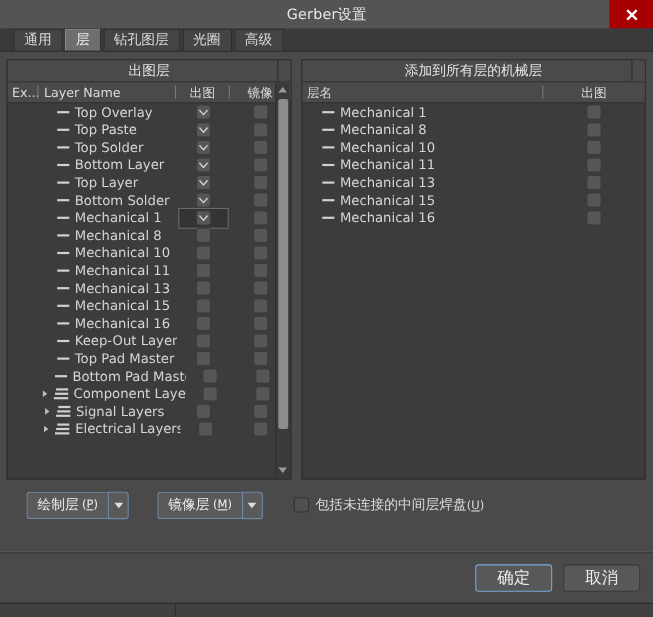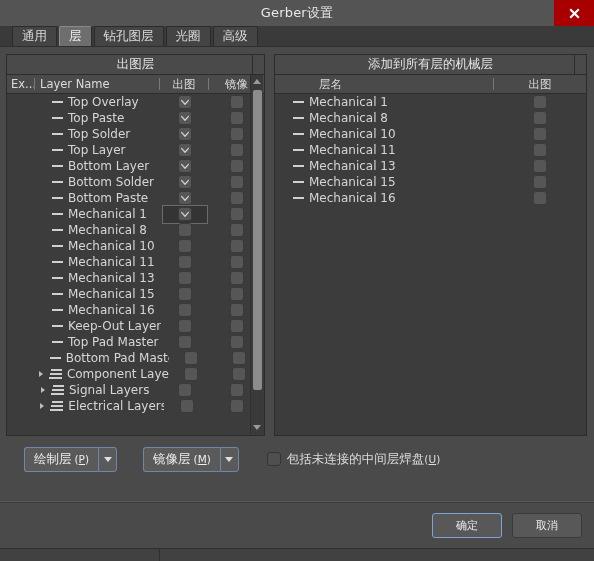--- a/index.html
+++ b/index.html
@@ -108,21 +108,21 @@
   }
   .ch { display:flex; align-items:center; height:100%; }
   .ch-sep { width:1px; height:12px; background:#777; }
 
   
   .L-ex   { width: 27px; padding-left: 4px; }
   .L-name { flex: 1 1 auto; padding-left: 5px; }
   .L-plot { width: 48px; justify-content: center; }
   .L-mir  { width: 55px; justify-content: center; }
   
-  .R-name { flex: 1 1 auto; padding-left: 4px; margin-left: 40px; }
+  .R-name { flex: 1 1 auto; padding-left: 4px; }
   .R-plot { width: 92px; justify-content: center; }
 
   .rows {
     flex: 1 1 auto; overflow: hidden;
     position: relative;
   }
   .row {
     height: 16px;
     display: flex; align-items: center;
     color: #d6d6d6; font-size: 12px;
@@ -238,21 +238,21 @@
   .footer {
     height: 46px; flex: 0 0 46px;
     background: #4a4a4a;
     display: flex; align-items: center; justify-content: flex-end;
     padding-right: 12px; gap: 10px;
     border-top: 1px solid #3a3a3a;
   }
   .btn {
     width: 70px; height: 25px;
     background: #585858;
-    color: #ececec; font-size: 11px;
+    color: #ececec; font-size: 15px;
     display: flex; align-items: center; justify-content: center;
     border: 1px solid #3a3a3a;
     border-radius: 3px;
     cursor: pointer;
   }
   .btn.primary { border: 1px solid #7aa6d6; }
   .statusbar {
     height: 13px; flex: 0 0 13px;
     background: #414141;
     border-top: 1px solid #2e2e2e;
@@ -361,72 +361,55 @@
                 </div>
               </div>
               <div class="cell-mir">
                 <div class="cb"></div>
               </div>
             </div>
             <div class="row indent">
               <div class="cell-ex"></div>
               <div class="cell-name">
                 <span class="dash"></span>
-                <span>Top Layer</span>
+                <span>Bottom Layer</span>
               </div>
               <div class="cell-plot">
                 <div class="cb">
                   <svg width="10" height="10" viewBox="0 0 10 10">
                     <path d="M1.6 3.4 L5 7.2 L8.4 3.4" stroke="#cfcfcf" stroke-width="1.3" fill="none" stroke-linecap="round" stroke-linejoin="round"></path>
                   </svg>
                 </div>
               </div>
               <div class="cell-mir">
                 <div class="cb"></div>
               </div>
             </div>
             <div class="row indent">
               <div class="cell-ex"></div>
               <div class="cell-name">
                 <span class="dash"></span>
-                <span>Bottom Layer</span>
+                <span>Top Layer</span>
               </div>
               <div class="cell-plot">
                 <div class="cb">
                   <svg width="10" height="10" viewBox="0 0 10 10">
                     <path d="M1.6 3.4 L5 7.2 L8.4 3.4" stroke="#cfcfcf" stroke-width="1.3" fill="none" stroke-linecap="round" stroke-linejoin="round"></path>
                   </svg>
                 </div>
               </div>
               <div class="cell-mir">
                 <div class="cb"></div>
               </div>
             </div>
             <div class="row indent">
               <div class="cell-ex"></div>
               <div class="cell-name">
                 <span class="dash"></span>
                 <span>Bottom Solder</span>
-              </div>
-              <div class="cell-plot">
-                <div class="cb">
-                  <svg width="10" height="10" viewBox="0 0 10 10">
-                    <path d="M1.6 3.4 L5 7.2 L8.4 3.4" stroke="#cfcfcf" stroke-width="1.3" fill="none" stroke-linecap="round" stroke-linejoin="round"></path>
-                  </svg>
-                </div>
-              </div>
-              <div class="cell-mir">
-                <div class="cb"></div>
-              </div>
-            </div>
-            <div class="row indent">
-              <div class="cell-ex"></div>
-              <div class="cell-name">
-                <span class="dash"></span>
-                <span>Bottom Paste</span>
               </div>
               <div class="cell-plot">
                 <div class="cb">
                   <svg width="10" height="10" viewBox="0 0 10 10">
                     <path d="M1.6 3.4 L5 7.2 L8.4 3.4" stroke="#cfcfcf" stroke-width="1.3" fill="none" stroke-linecap="round" stroke-linejoin="round"></path>
                   </svg>
                 </div>
               </div>
               <div class="cell-mir">
                 <div class="cb"></div>

